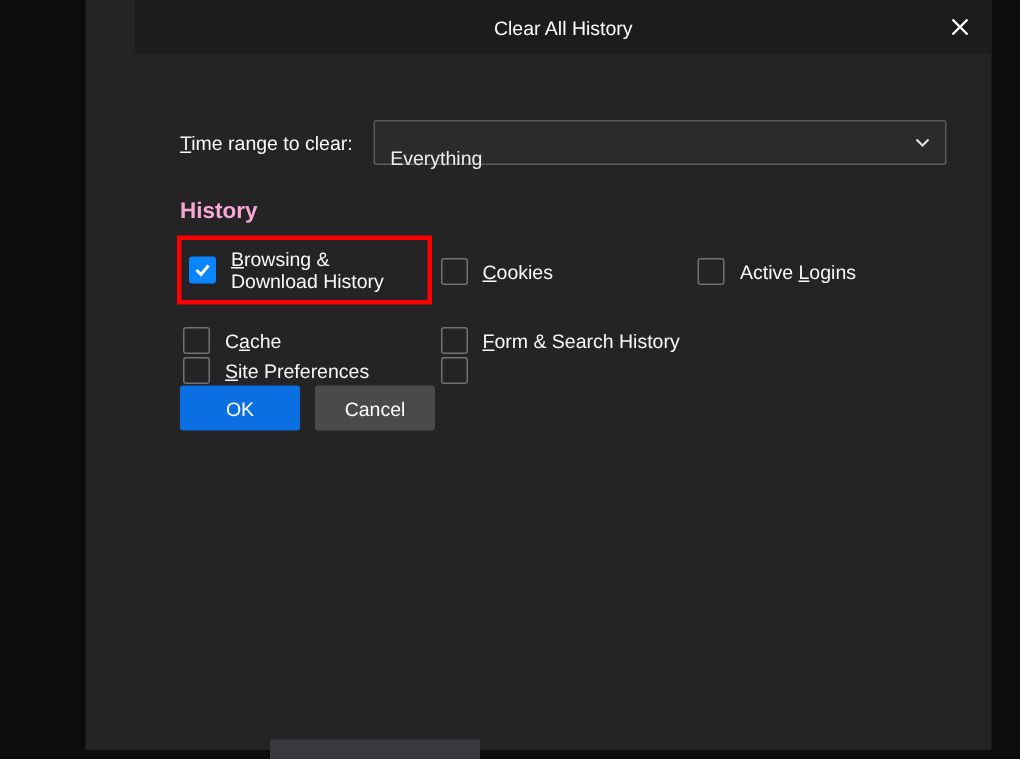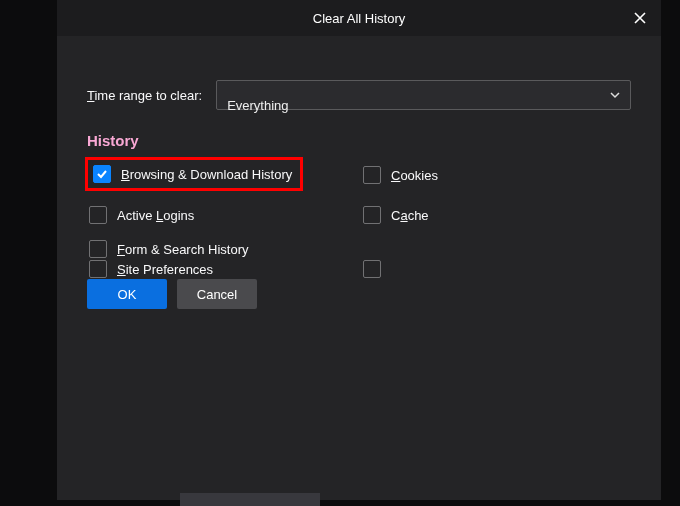--- a/index.html
+++ b/index.html
@@ -13,20 +13,21 @@
     color: #f9f9fa;
     position: relative;
   }
   .dialog {
     position: absolute;
     left: 57px;
     top: 0;
     width: 604px;
     height: 500px;
     background: #242426;
+    padding-left: 33px;
   }
   .titlebar {
     height: 36px;
     background: #1c1c1e;
     display: flex;
     align-items: center;
     position: relative;
   }
   .titlebar-title {
     flex: 1;
@@ -85,21 +86,21 @@
   .warning-text { font-size: 12.5px; line-height: 1.8; color: #e8e8e8; }
   .section-heading {
     font-size: 15px;
     font-weight: 600;
     color: #f9a8d4;
     margin-top: 22px;
     margin-bottom: 10px;
   }
   .options-grid {
     display: grid;
-    grid-template-columns: 1fr 1fr;
+    grid-template-columns: 1fr 1fr 1fr;
     row-gap: 14px;
     column-gap: 6px;
     padding-left: 2px;
   }
   .option {
     display: flex;
     align-items: center;
     gap: 10px;
     cursor: pointer;
     font-size: 13px;

